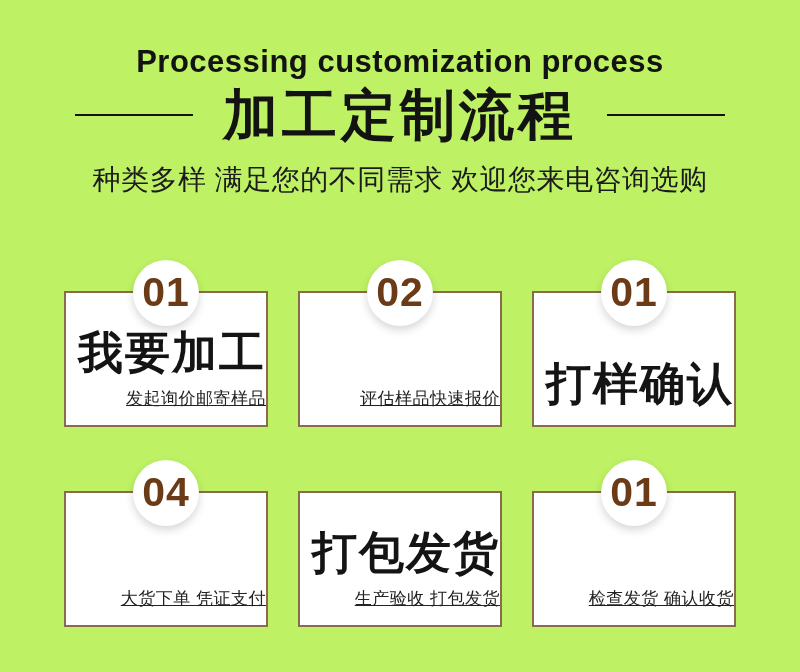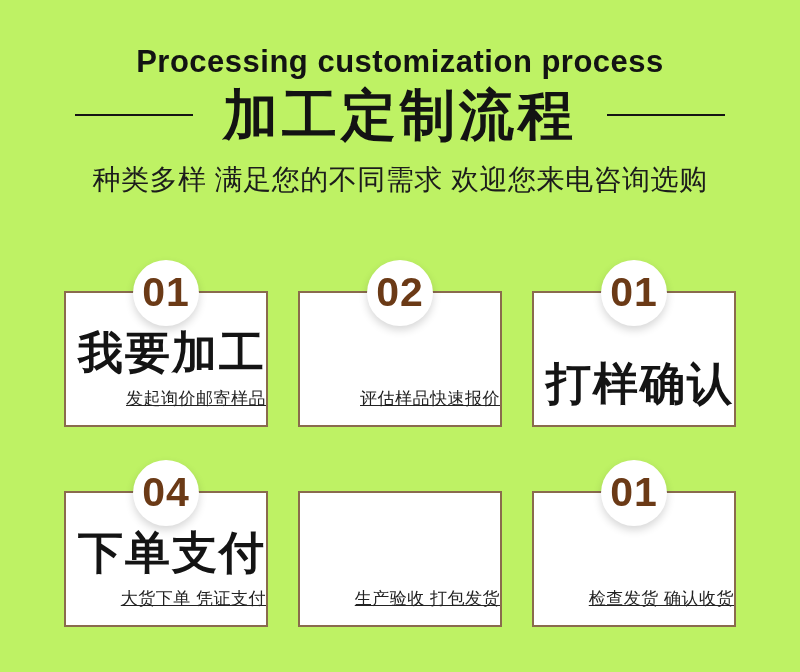--- a/index.html
+++ b/index.html
@@ -107,25 +107,25 @@
       <div class="step-desc">评估样品快速报价</div>
     </div>
 
     <div class="step-card">
       <div class="step-number">01</div>
       <div class="step-title">打样确认</div>
     </div>
 
     <div class="step-card">
       <div class="step-number">04</div>
-      <div class="step-title">下单支付</div>
       <div class="step-desc">大货下单 凭证支付</div>
     </div>
 
     <div class="step-card">
+      <div class="step-title">打包发货</div>
       <div class="step-desc">生产验收 打包发货</div>
     </div>
 
     <div class="step-card">
       <div class="step-number">01</div>
       <div class="step-desc">检查发货 确认收货</div>
     </div>
 
   </div>
 </div>

